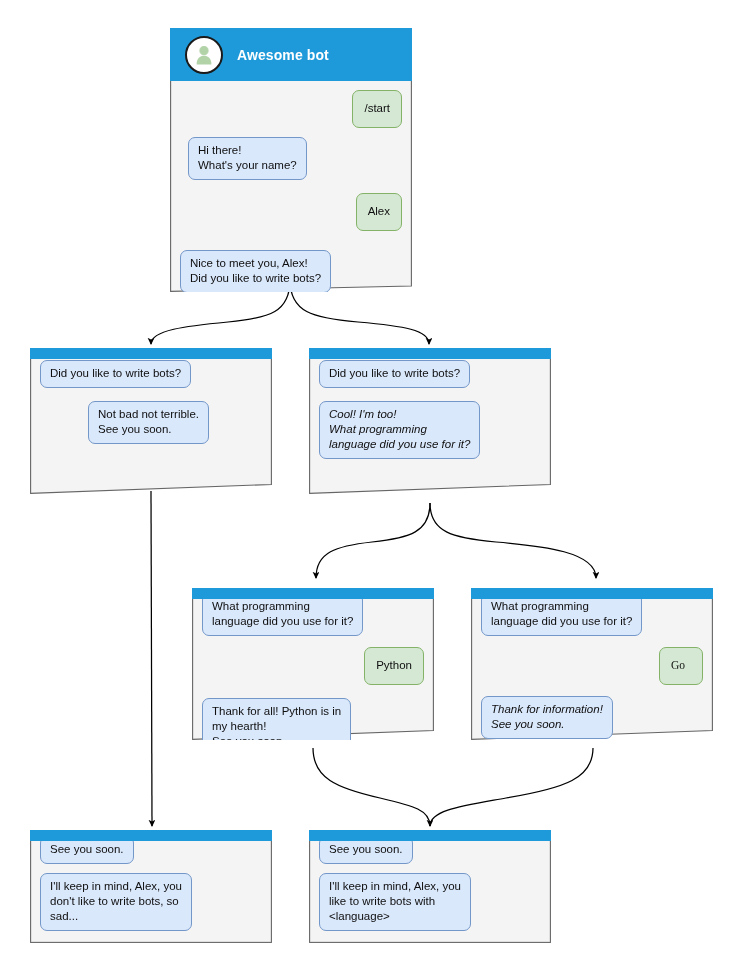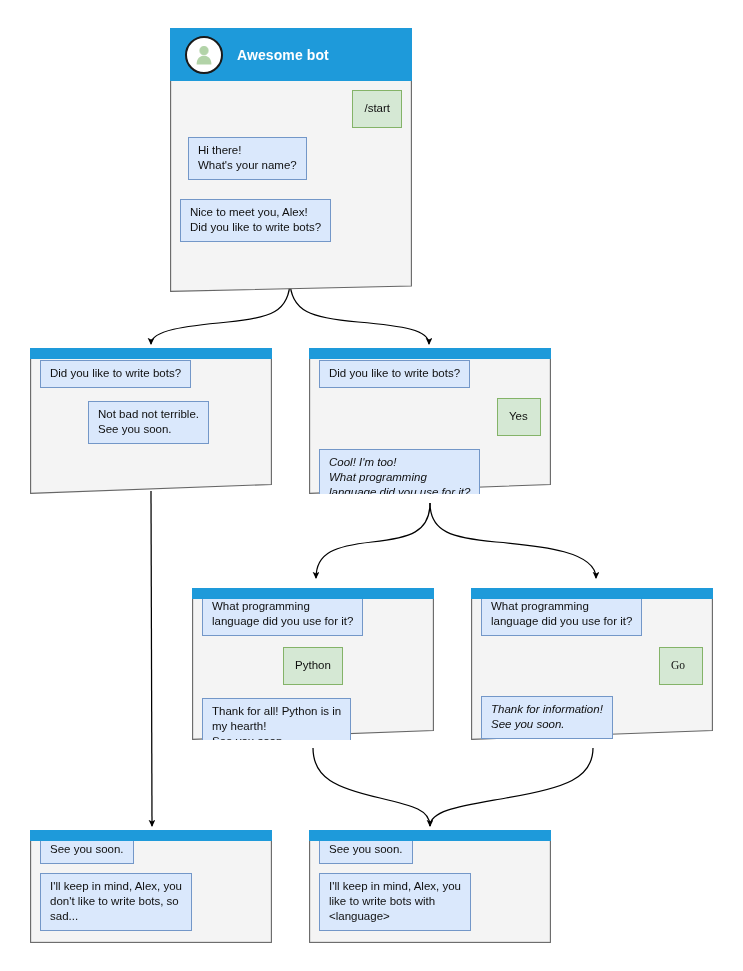--- a/index.html
+++ b/index.html
@@ -96,21 +96,21 @@
     box-sizing: border-box;
     padding: 0 10px;
   }
   .row {
     display: flex;
     margin-bottom: 9px;
   }
   .row.left  { justify-content: flex-start; }
   .row.right { justify-content: flex-end; }
   .bubble {
-    border-radius: 0;
+    border-radius: 7px;
     padding: 5px 9px 6px 9px;
     font-size: 11.5px;
     line-height: 1.30;
     color: #0f0f0f;
     white-space: pre-line;
     box-sizing: border-box;
   }
   .bubble.bot {
     background: #dae8fc;
     border: 1px solid #7397c8;
@@ -165,20 +165,23 @@
         <div class="bot-title">Awesome bot</div>
       </div>
       <div class="bubbles" style="top:62px;">
         <div class="row right">
           <div class="bubble user pad">/start</div>
         </div>
         <div class="row left" style="margin-top:7px;padding-left:8px;">
           <div class="bubble bot">Hi there!
 What's your name?</div>
         </div>
+        <div class="row right" style="margin-top:13px;">
+          <div class="bubble user pad">Alex</div>
+        </div>
         <div class="row left" style="margin-top:19px;">
           <div class="bubble bot">Nice to meet you, Alex!
 Did you like to write bots?</div>
         </div>
       </div>
     </div>
   </div>
 
   <div class="card" style="left:30px; top:348px; width:242px; height:146px;">
     <svg class="card-shape" viewBox="0 0 242 146" preserveAspectRatio="none">
@@ -200,44 +203,41 @@
 
   <div class="card" style="left:309px; top:348px; width:242px; height:146px;">
     <svg class="card-shape" viewBox="0 0 242 146" preserveAspectRatio="none">
       <path d="M0.6,0.6 L241.4,0.6 L241.4,136.5 L0.6,145.4 Z" fill="#f4f4f4" stroke="#666666" stroke-width="1.1"></path>
     </svg>
     <div class="card-inner">
       <div class="strip"></div>
       <div class="bubbles" style="top:12px;">
         <div class="row left">
           <div class="bubble bot">Did you like to write bots?</div>
-        </div>
-        <div class="row right" style="margin-top:10px;">
-          <div class="bubble user pad">Yes</div>
         </div>
         <div class="row left" style="margin-top:13px;font-style:italic;">
           <div class="bubble bot">Cool! I'm too!
 What programming
 language did you use for it?</div>
         </div>
       </div>
     </div>
   </div>
 
   <div class="card" style="left:192px; top:588px; width:242px; height:152px;">
     <svg class="card-shape" viewBox="0 0 242 152" preserveAspectRatio="none">
       <path d="M0.6,0.6 L241.4,0.6 L241.4,142.5 L0.6,151.4 Z" fill="#f4f4f4" stroke="#666666" stroke-width="1.1"></path>
     </svg>
     <div class="card-inner">
       <div class="bubbles" style="top:5px;">
         <div class="row left">
           <div class="bubble bot">What programming
 language did you use for it?</div>
         </div>
-        <div class="row right" style="margin-top:11px;justify-content:center;">
+        <div class="row right" style="margin-top:11px;">
           <div class="bubble user pad">Python</div>
         </div>
         <div class="row left" style="margin-top:13px;">
           <div class="bubble bot">Thank for all! Python is in
 my hearth!
 See you soon.</div>
         </div>
       </div>
       <div class="strip"></div>
     </div>

